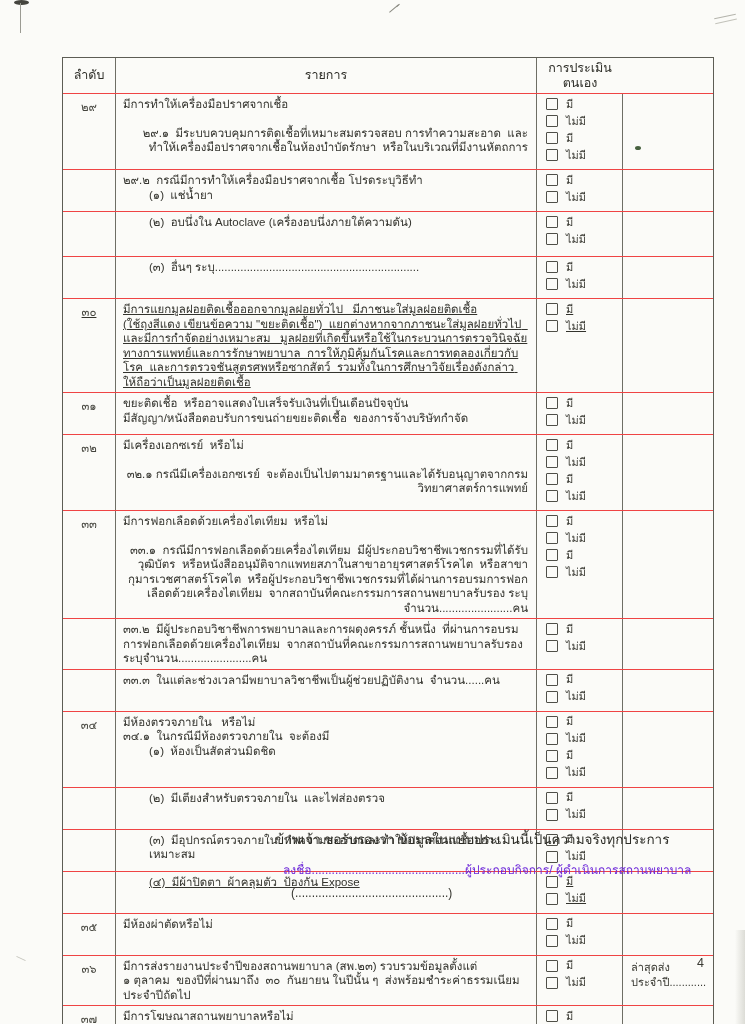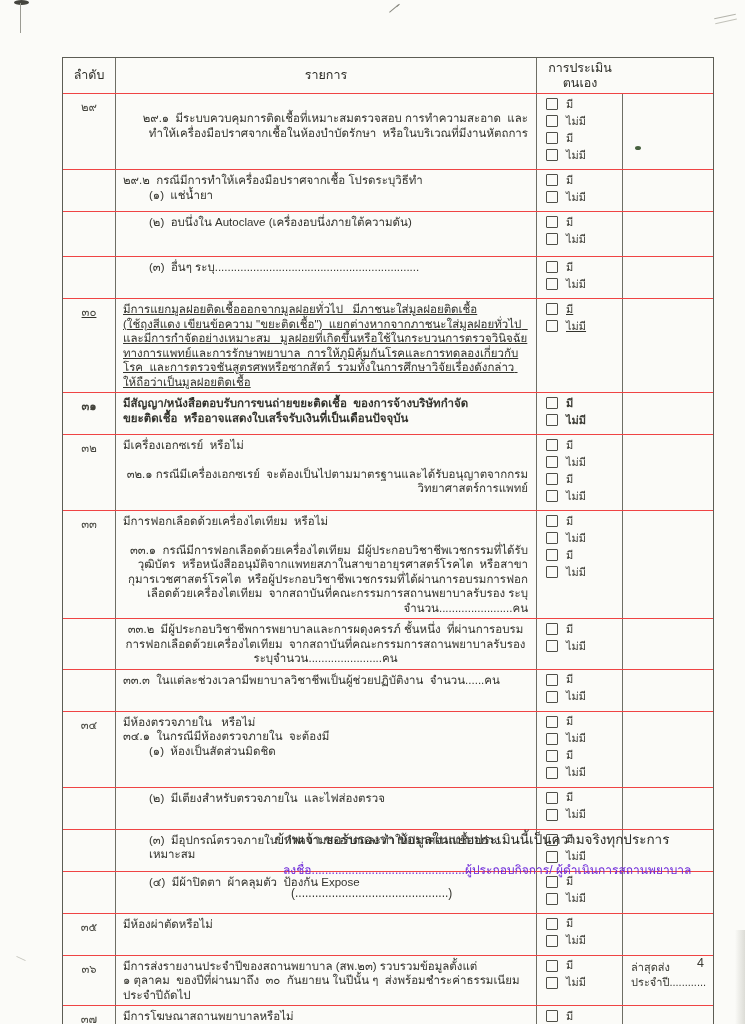--- a/index.html
+++ b/index.html
@@ -92,20 +92,21 @@
   <div class="t-row head-row">
     <div class="cell head-cell">ลำดับ</div>
     <div class="cell head-cell">รายการ</div>
     <div class="cell head-cell">การประเมิน
 ตนเอง</div>
   </div>
   <div id="table-body">
       <div class="t-row" style="min-height: 74px;">
         <div class="cell no-cell">๒๙</div>
         <div class="cell item-cell">
+          <div class="line">มีการทำให้เครื่องมือปราศจากเชื้อ</div>
           <div class="line gap">๒๙.๑  มีระบบควบคุมการติดเชื้อที่เหมาะสมตรวจสอบ การทำความสะอาด  และทำให้เครื่องมือปราศจากเชื้อในห้องบำบัดรักษา  หรือในบริเวณที่มีงานหัตถการ</div>
         </div>
         <div class="cell check-cell">
           <div class="cb-group">
             <div class="cb-item">
               <div class="cb-box" role="checkbox" aria-checked="false"></div>
               <div class="cb-label">มี</div>
             </div>
             <div class="cb-item">
               <div class="cb-box" role="checkbox" aria-checked="false"></div>
@@ -198,25 +199,25 @@
               <div class="cb-label">มี</div>
             </div>
             <div class="cb-item">
               <div class="cb-box" role="checkbox" aria-checked="false"></div>
               <div class="cb-label">ไม่มี</div>
             </div>
           </div>
         </div>
         <div class="cell remark-cell"></div>
       </div>
-      <div class="t-row" style="min-height: 28px; font-weight: bold;">
+      <div class="t-row" style="min-height: 28px;">
         <div class="cell no-cell">๓๑</div>
         <div class="cell item-cell">
+          <div class="line">ขยะติดเชื้อ  หรืออาจแสดงใบเสร็จรับเงินที่เป็นเดือนปัจจุบัน</div>
           <div class="line">มีสัญญา/หนังสือตอบรับการขนถ่ายขยะติดเชื้อ  ของการจ้างบริษัทกำจัด</div>
-          <div class="line">ขยะติดเชื้อ  หรืออาจแสดงใบเสร็จรับเงินที่เป็นเดือนปัจจุบัน</div>
         </div>
         <div class="cell check-cell">
           <div class="cb-group">
             <div class="cb-item">
               <div class="cb-box" role="checkbox" aria-checked="false"></div>
               <div class="cb-label">มี</div>
             </div>
             <div class="cb-item">
               <div class="cb-box" role="checkbox" aria-checked="false"></div>
               <div class="cb-label">ไม่มี</div>
@@ -278,21 +279,21 @@
               <div class="cb-label">มี</div>
             </div>
             <div class="cb-item">
               <div class="cb-box" role="checkbox" aria-checked="false"></div>
               <div class="cb-label">ไม่มี</div>
             </div>
           </div>
         </div>
         <div class="cell remark-cell"></div>
       </div>
-      <div class="t-row" style="min-height: 42px; text-align: center;">
+      <div class="t-row" style="min-height: 42px;">
         <div class="cell no-cell"></div>
         <div class="cell item-cell">
           <div class="line">๓๓.๒  มีผู้ประกอบวิชาชีพการพยาบาลและการผดุงครรภ์ ชั้นหนึ่ง  ที่ผ่านการอบรมการฟอกเลือดด้วยเครื่องไตเทียม  จากสถาบันที่คณะกรรมการสถานพยาบาลรับรอง  ระบุจำนวน.......................คน</div>
         </div>
         <div class="cell check-cell">
           <div class="cb-group">
             <div class="cb-item">
               <div class="cb-box" role="checkbox" aria-checked="false"></div>
               <div class="cb-label">มี</div>
             </div>
@@ -385,21 +386,21 @@
               <div class="cb-label">มี</div>
             </div>
             <div class="cb-item">
               <div class="cb-box" role="checkbox" aria-checked="false"></div>
               <div class="cb-label">ไม่มี</div>
             </div>
           </div>
         </div>
         <div class="cell remark-cell"></div>
       </div>
-      <div class="t-row" style="min-height: 26px;">
+      <div class="t-row" style="min-height: 26px; text-decoration: underline;">
         <div class="cell no-cell"></div>
         <div class="cell item-cell">
           <div class="line ind">(๔)  มีผ้าปิดตา  ผ้าคลุมตัว  ป้องกัน Expose</div>
         </div>
         <div class="cell check-cell">
           <div class="cb-group">
             <div class="cb-item">
               <div class="cb-box" role="checkbox" aria-checked="false"></div>
               <div class="cb-label">มี</div>
             </div>

